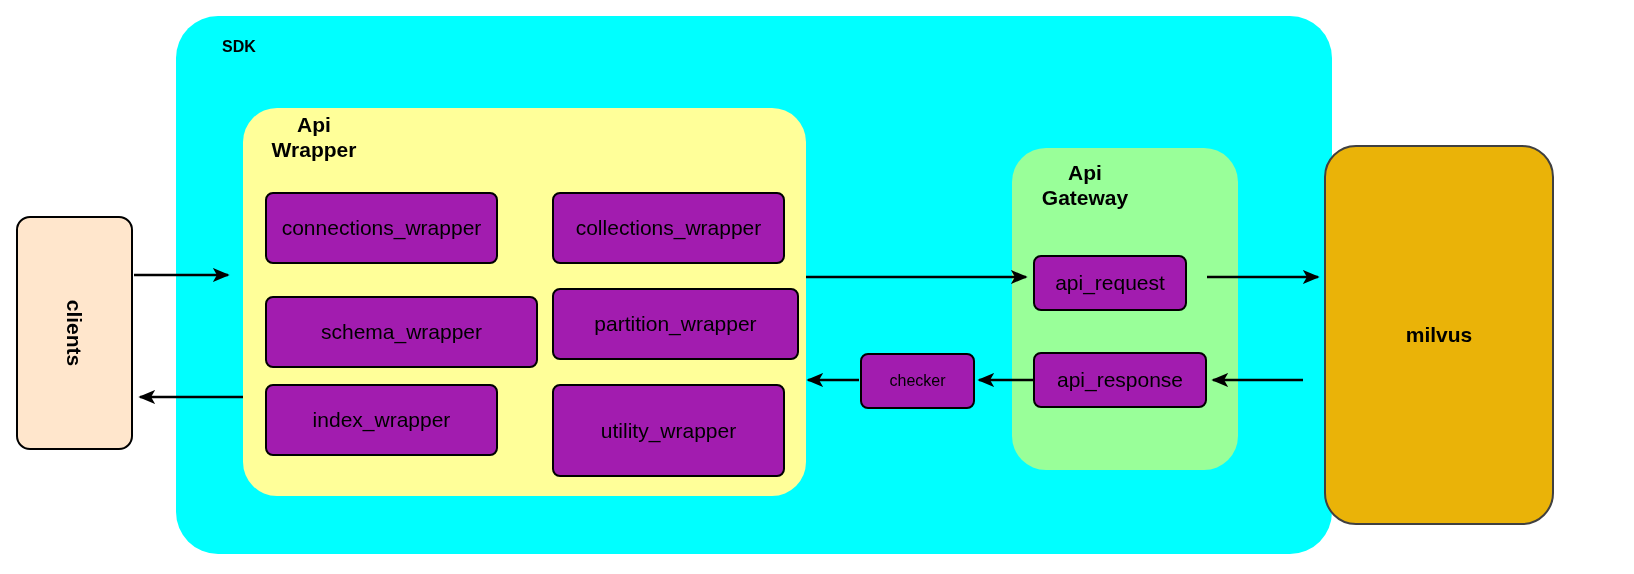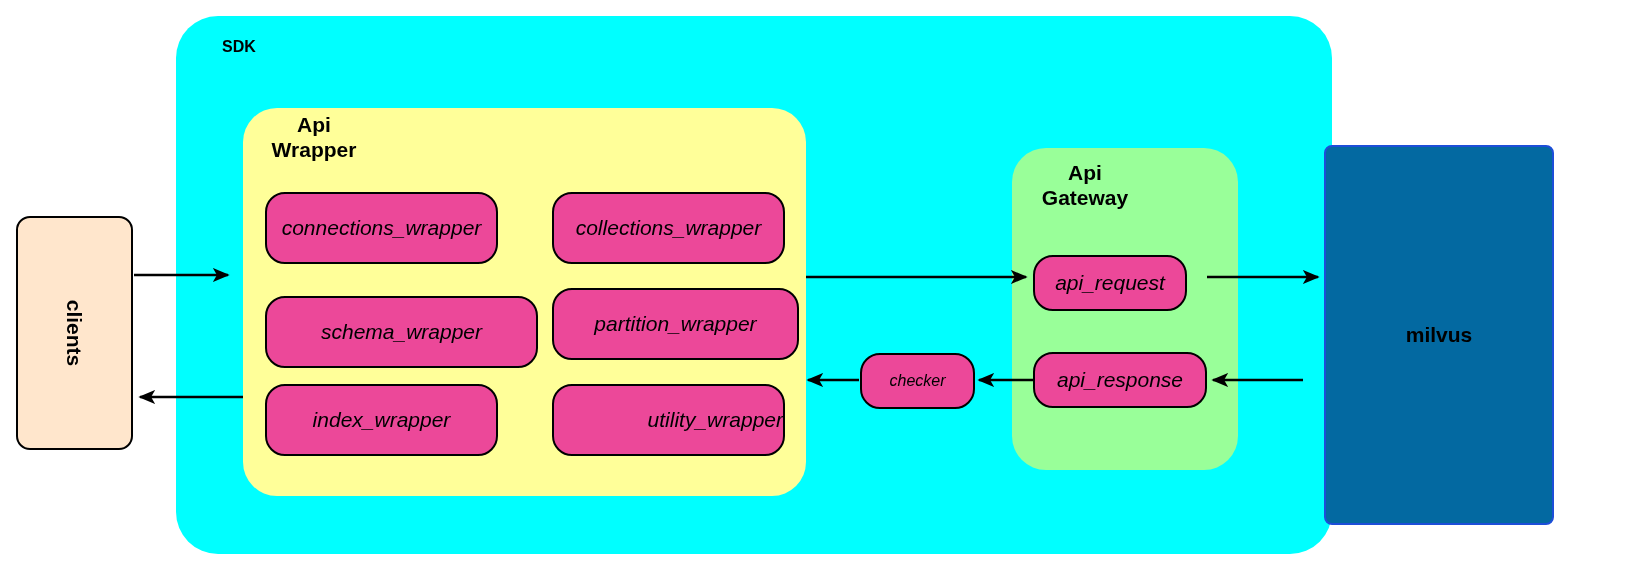--- a/index.html
+++ b/index.html
@@ -81,35 +81,34 @@
   #api-gateway-title {
     left: 1026px;
     top: 161px;
     font-size: 21px;
     text-align: center;
     width: 118px;
   }
 
   
   .leaf {
-    background: #ec4899;
+    background: #a21caf;
     border: 2px solid #000000;
-    border-radius: 20px;
-    font-size: 21px;
-    font-style: italic;
+    border-radius: 8px;
+    font-size: 21px;
   }
 
   
   #box-connections_wrapper { left: 265px; top: 192px; width: 233px; height: 72px; }
   #box-schema_wrapper      { left: 265px; top: 296px; width: 273px; height: 72px; }
   #box-index_wrapper       { left: 265px; top: 384px; width: 233px; height: 72px; text-align: center; }
   
   #box-collections_wrapper { left: 552px; top: 192px; width: 233px; height: 72px; }
   #box-partition_wrapper   { left: 552px; top: 288px; width: 247px; height: 72px; }
-  #box-utility_wrapper     { left: 552px; top: 384px; width: 233px; height: 72px; justify-content: flex-end; }
+  #box-utility_wrapper     { left: 552px; top: 384px; width: 233px; height: 93px; }
 
   
   #box-api_request  { left: 1033px; top: 255px; width: 154px; height: 56px; }
   #box-api_response { left: 1033px; top: 352px; width: 174px; height: 56px; }
 
   
   #box-checker { left: 860px; top: 353px; width: 115px; height: 56px; font-size: 16px; }
 
   
   #box-clients {
@@ -126,23 +125,23 @@
     font-size: 21px;
     transform: rotate(90deg);
     white-space: nowrap;
   }
 
   #box-milvus {
     left: 1324px;
     top: 145px;
     width: 230px;
     height: 380px;
-    background: #0369a1;
-    border: 2px solid #1d4ed8;
-    border-radius: 8px;
+    background: #eab308;
+    border: 2px solid #404040;
+    border-radius: 32px;
   }
   #milvus-label {
     font-weight: bold;
     font-size: 21px;
   }
 
   
   #connectors {
     position: absolute;
     left: 0;

